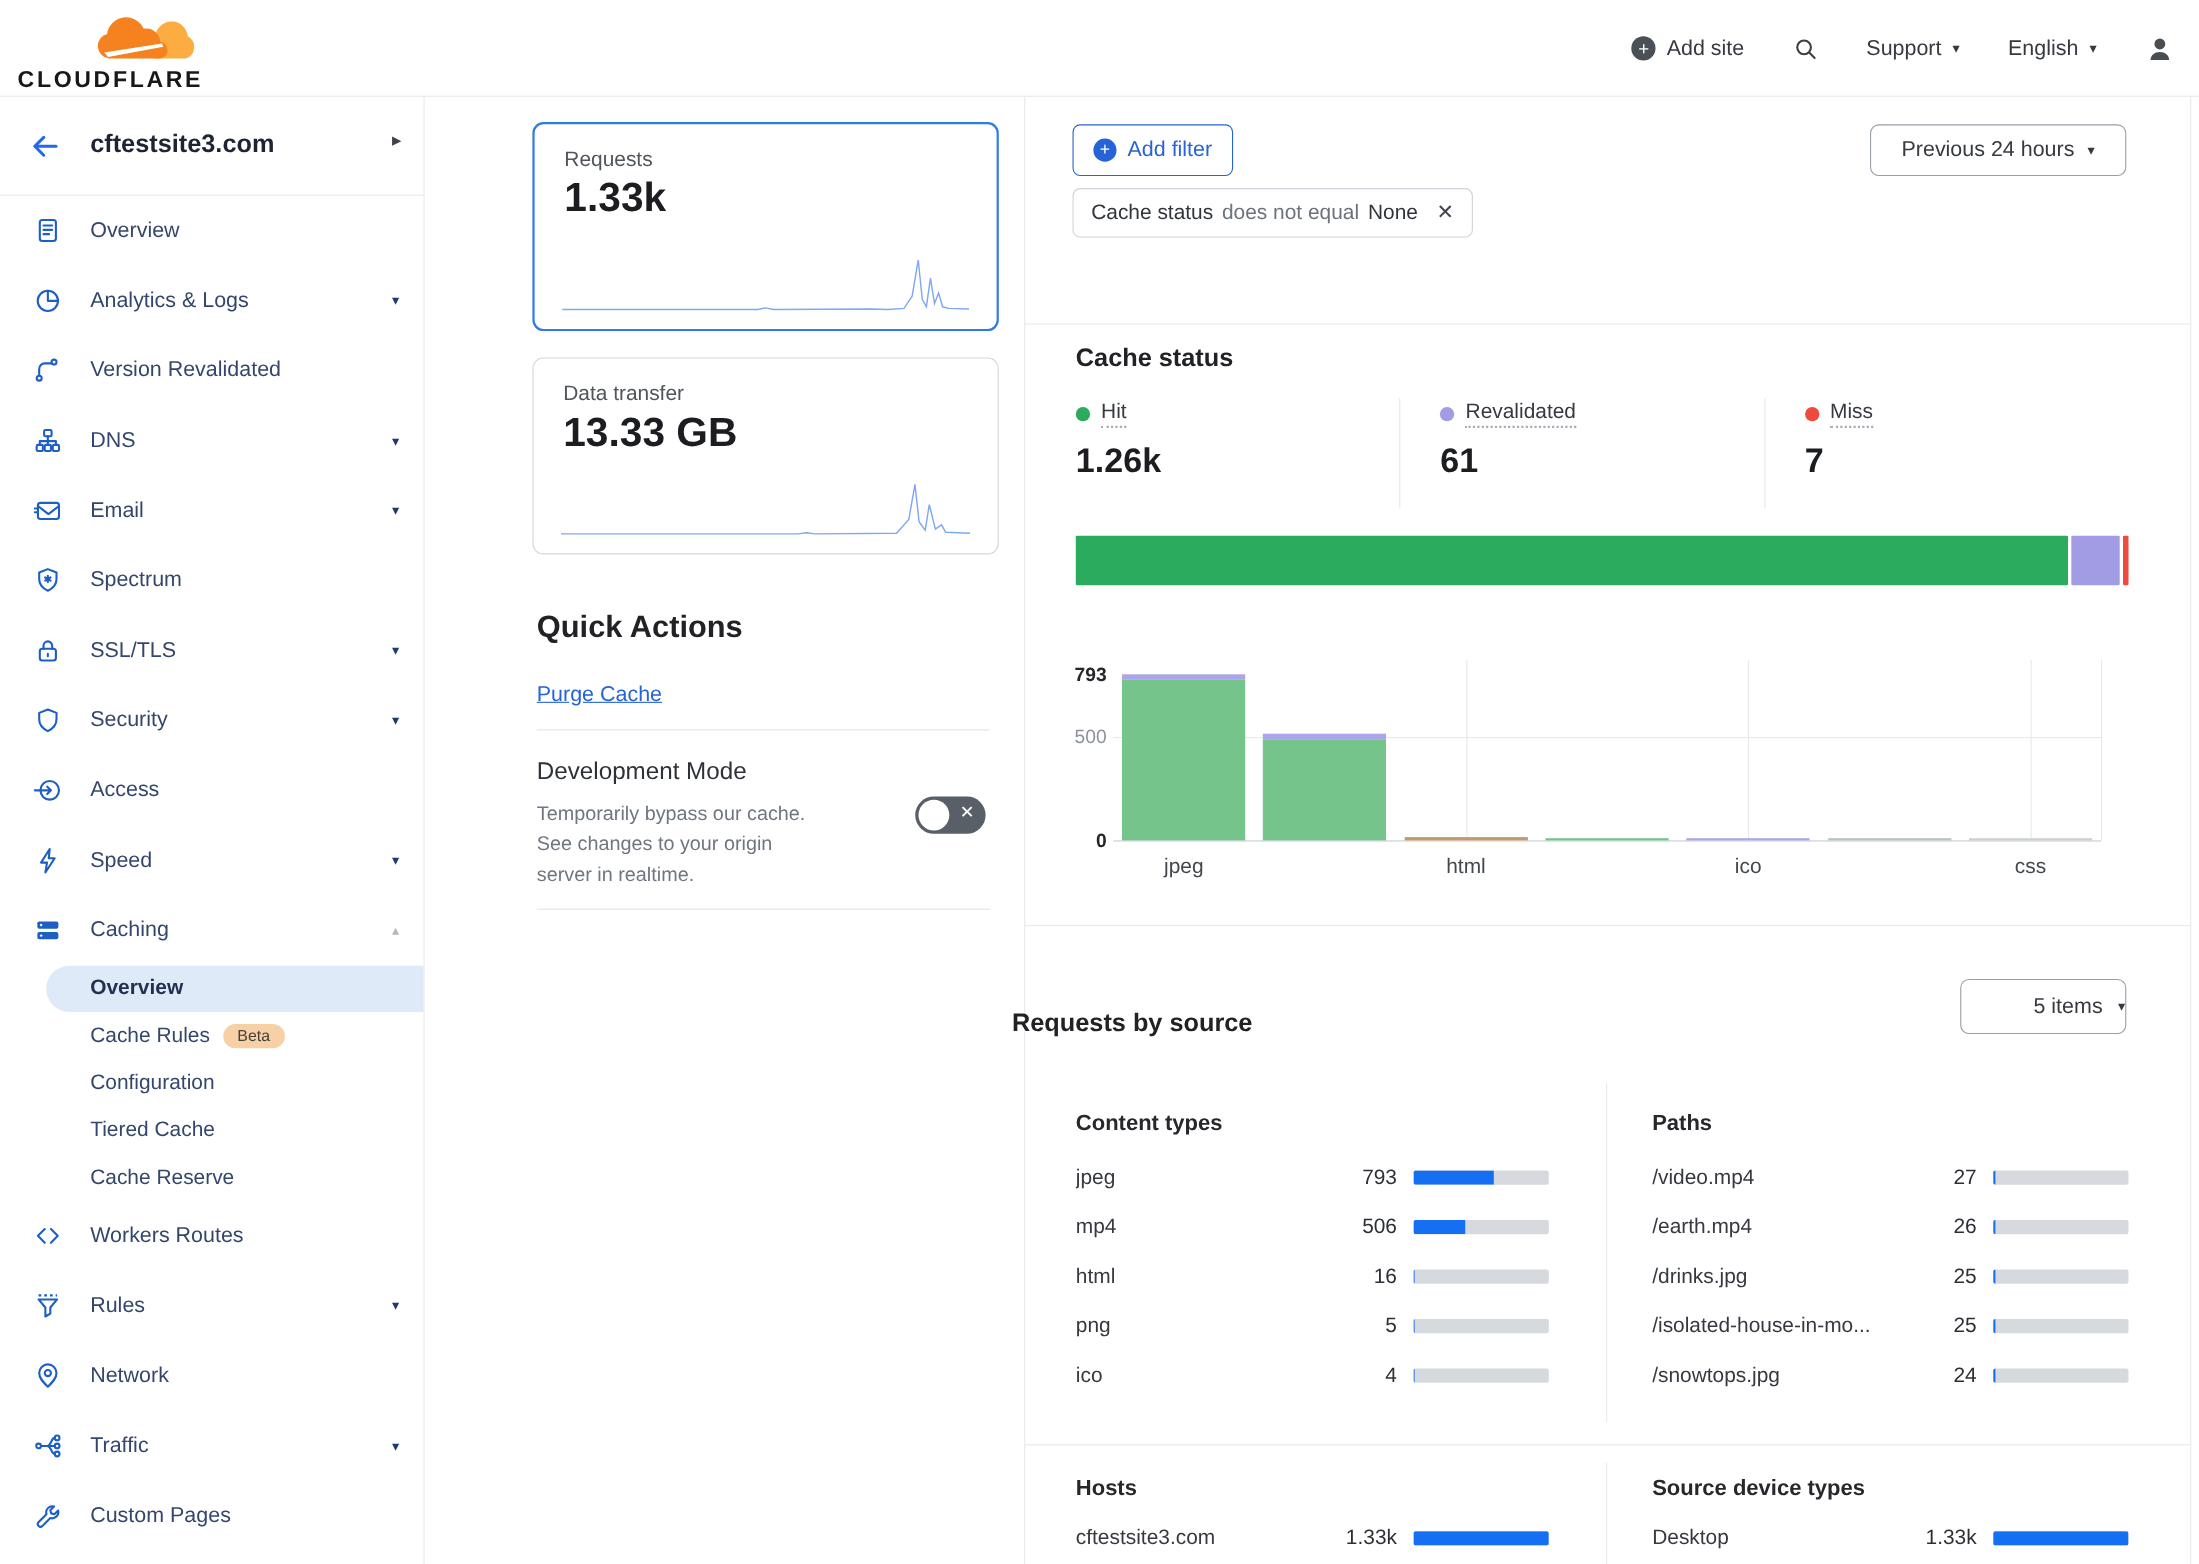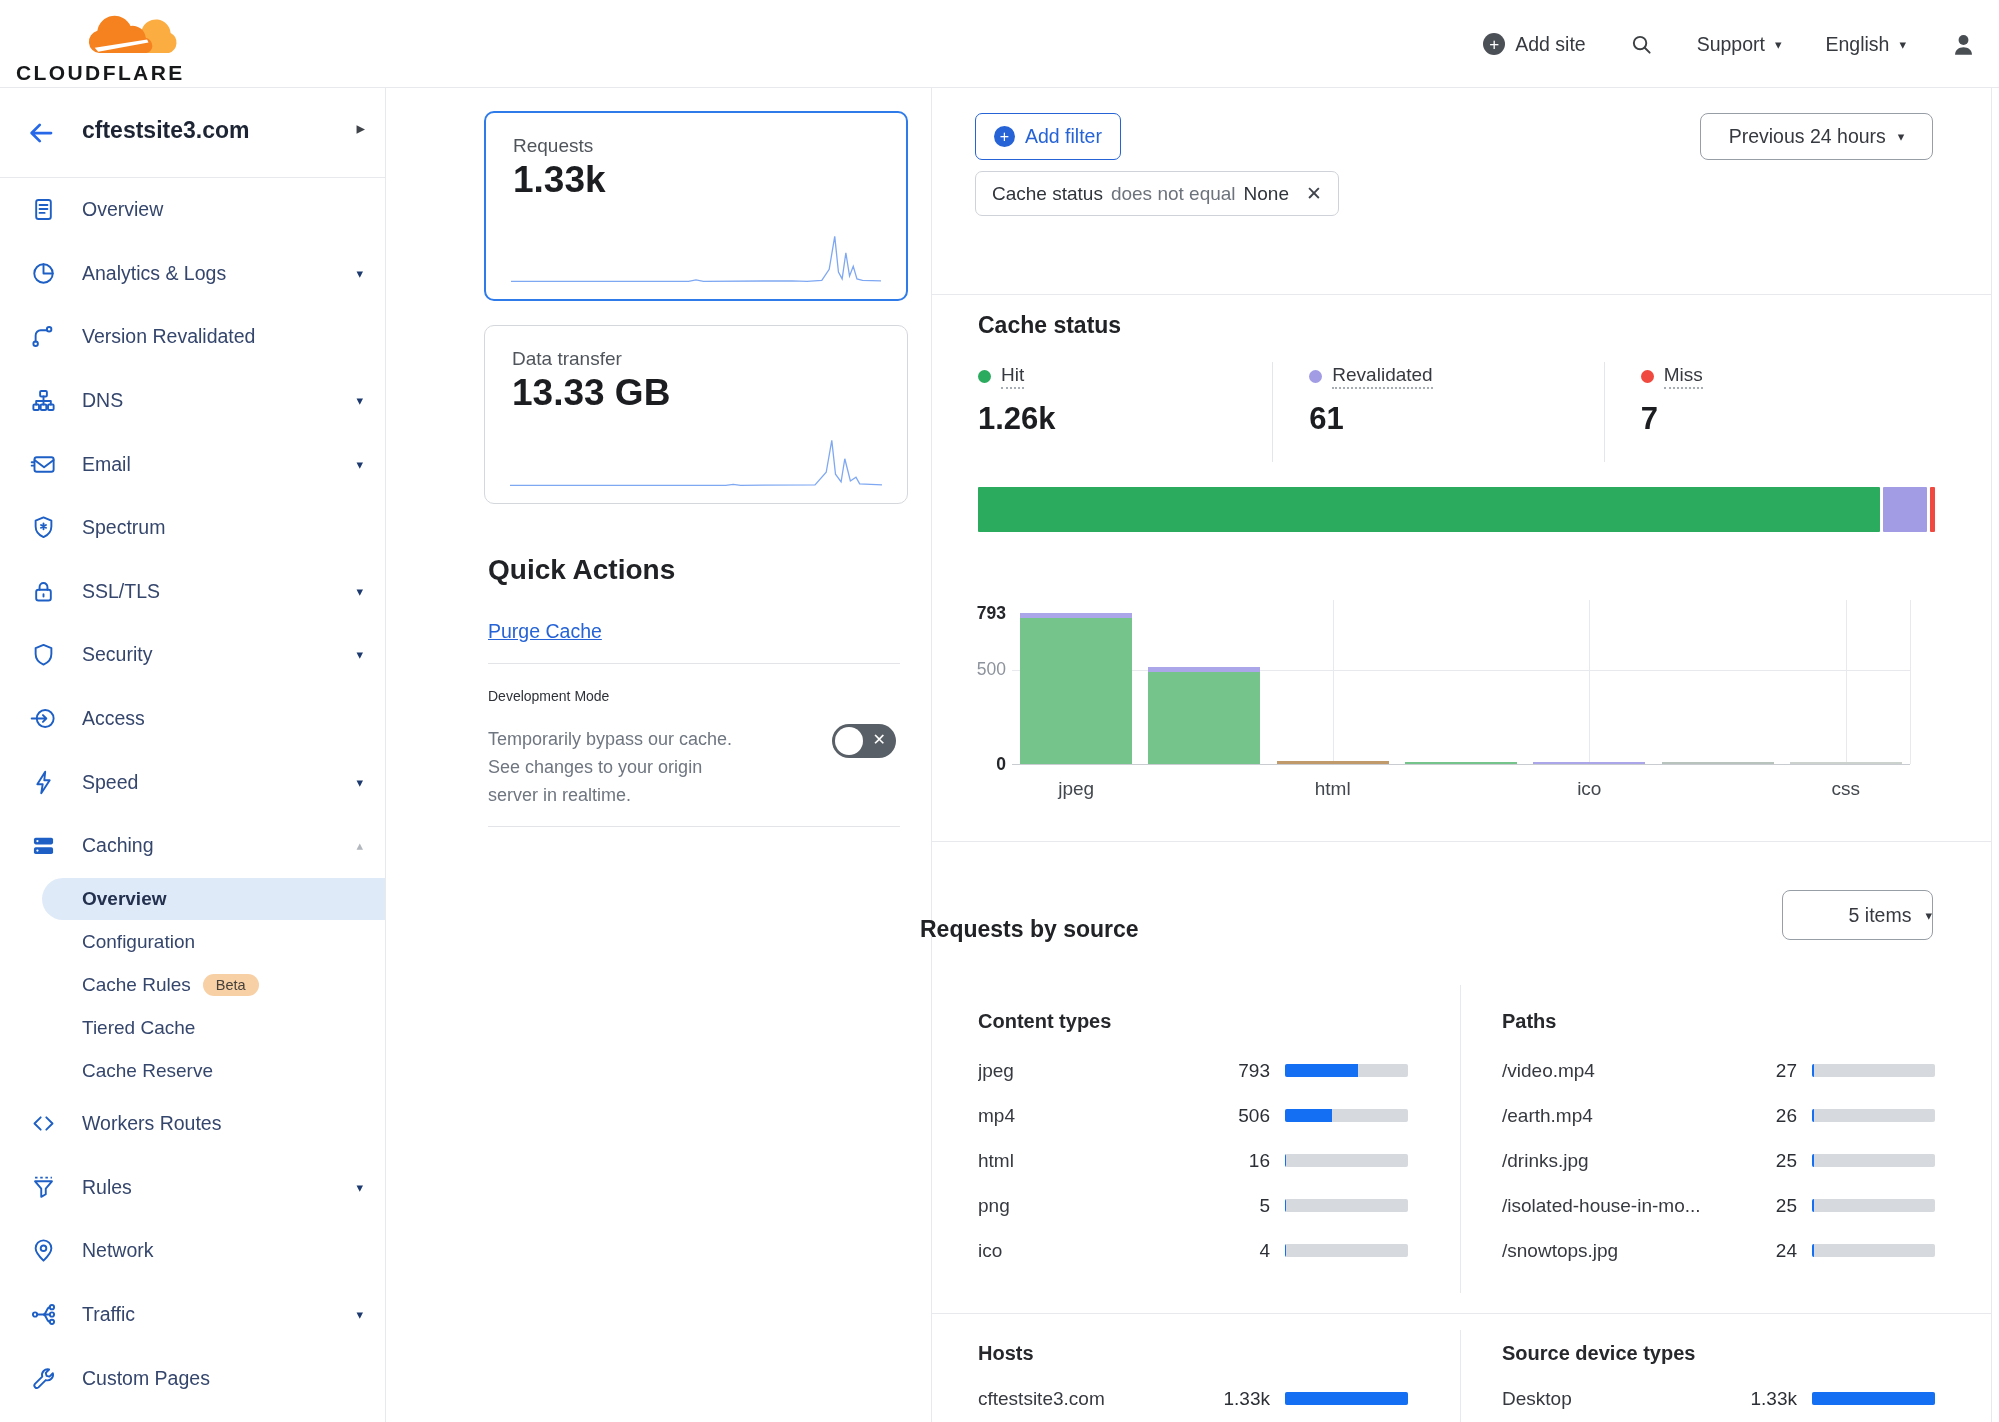--- a/index.html
+++ b/index.html
@@ -38,21 +38,21 @@
   .card.sel{border:2px solid #2f7bea;}
   #card-req{left:484px;top:111px;width:424px;height:190px;}
   #card-dt{left:484px;top:325px;width:424px;height:179px;}
   .card-label{position:absolute;left:27px;top:22px;font-size:19px;color:#50555c;}
   .card-value{position:absolute;left:27px;top:46px;font-size:37px;font-weight:700;color:#1b1d20;}
   .spark{position:absolute;left:25px;right:25px;bottom:13px;height:58px;}
   .spark svg{width:100%;height:100%;display:block;}
   .qa-title{position:absolute;left:488px;top:554px;font-size:28px;font-weight:700;color:#202225;}
   .purge{position:absolute;left:488px;top:620px;font-size:19.5px;color:#2563d6;text-decoration:underline;cursor:pointer;text-align:right;}
   .div-a{position:absolute;left:488px;top:663px;width:412px;height:1px;background:#e2e4e8;}
-  .dm-title{position:absolute;left:488px;top:688px;font-size:14px;color:#2e3238;}
+  .dm-title{position:absolute;left:488px;top:688px;font-size:22px;color:#2e3238;}
   .dm-desc{position:absolute;left:488px;top:726px;width:266px;font-size:18px;line-height:1.55;color:#6f7680;}
   .toggle{position:absolute;left:832px;top:724px;width:64px;height:34px;background:#585f66;border-radius:17px;cursor:pointer;}
   .knob{position:absolute;left:3px;top:3px;width:28px;height:28px;background:#fff;border-radius:50%;}
   .tx{position:absolute;right:10px;top:6px;color:#fff;font-size:16px;line-height:1.3;}
   .div-b{position:absolute;left:488px;top:826px;width:412px;height:1px;background:#e2e4e8;}
 
   
   .main-l{position:absolute;left:931px;top:88px;bottom:0;width:1px;background:#e7e9ec;}
   .main-r{position:absolute;left:1991px;top:88px;bottom:0;width:1px;background:#e7e9ec;}
   .hdiv{position:absolute;left:932px;width:1059px;height:1px;background:#e7e9ec;}
@@ -262,25 +262,25 @@
               <circle cx="6.6" cy="16.5" r="1" fill="#fff"></circle>
             </svg>
           </span>
           <span class="nav-label">Caching</span>
           <span class="nav-caret up">▴</span>
         </div>
         <div class="sub-item active">
           <span class="sub-label">Overview</span>
         </div>
         <div class="sub-item">
-          <span class="sub-label">Configuration</span>
-        </div>
-        <div class="sub-item">
           <span class="sub-label">Cache Rules</span>
           <span class="beta-badge">Beta</span>
+        </div>
+        <div class="sub-item">
+          <span class="sub-label">Configuration</span>
         </div>
         <div class="sub-item">
           <span class="sub-label">Tiered Cache</span>
         </div>
         <div class="sub-item">
           <span class="sub-label">Cache Reserve</span>
         </div>
         <div class="nav-item">
           <span class="nav-ico">
             <svg viewBox="0 0 24 24">

